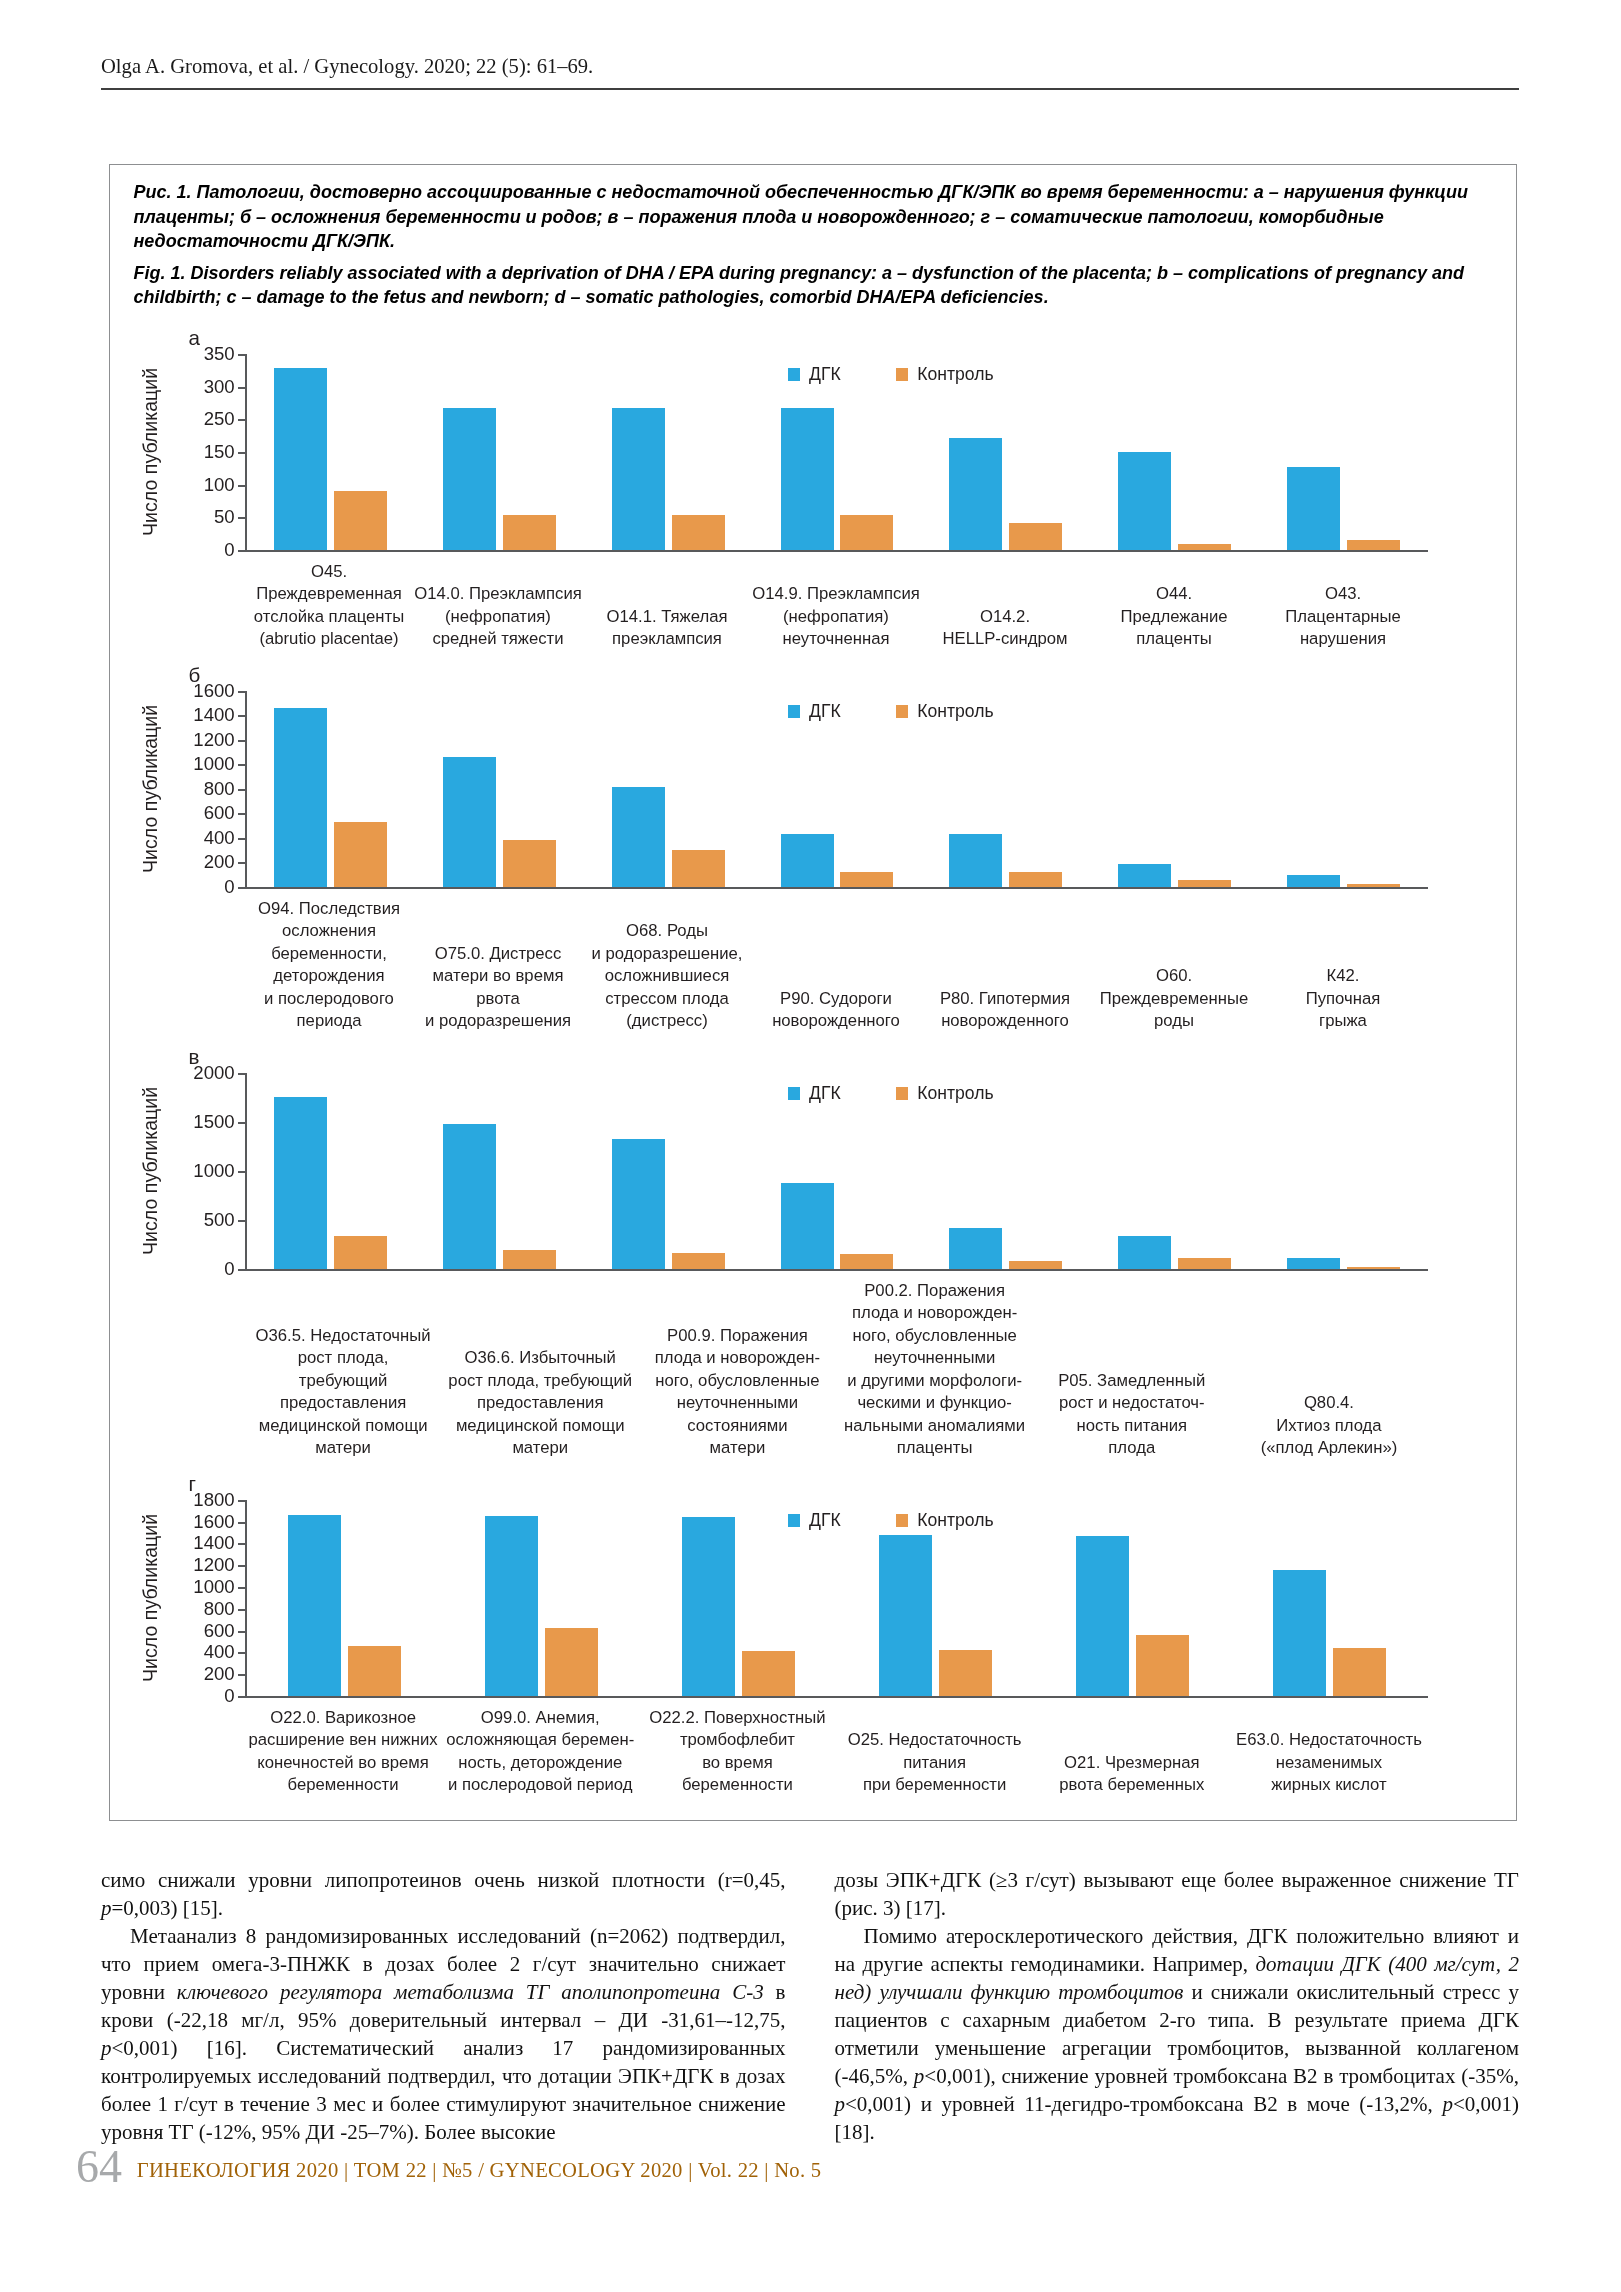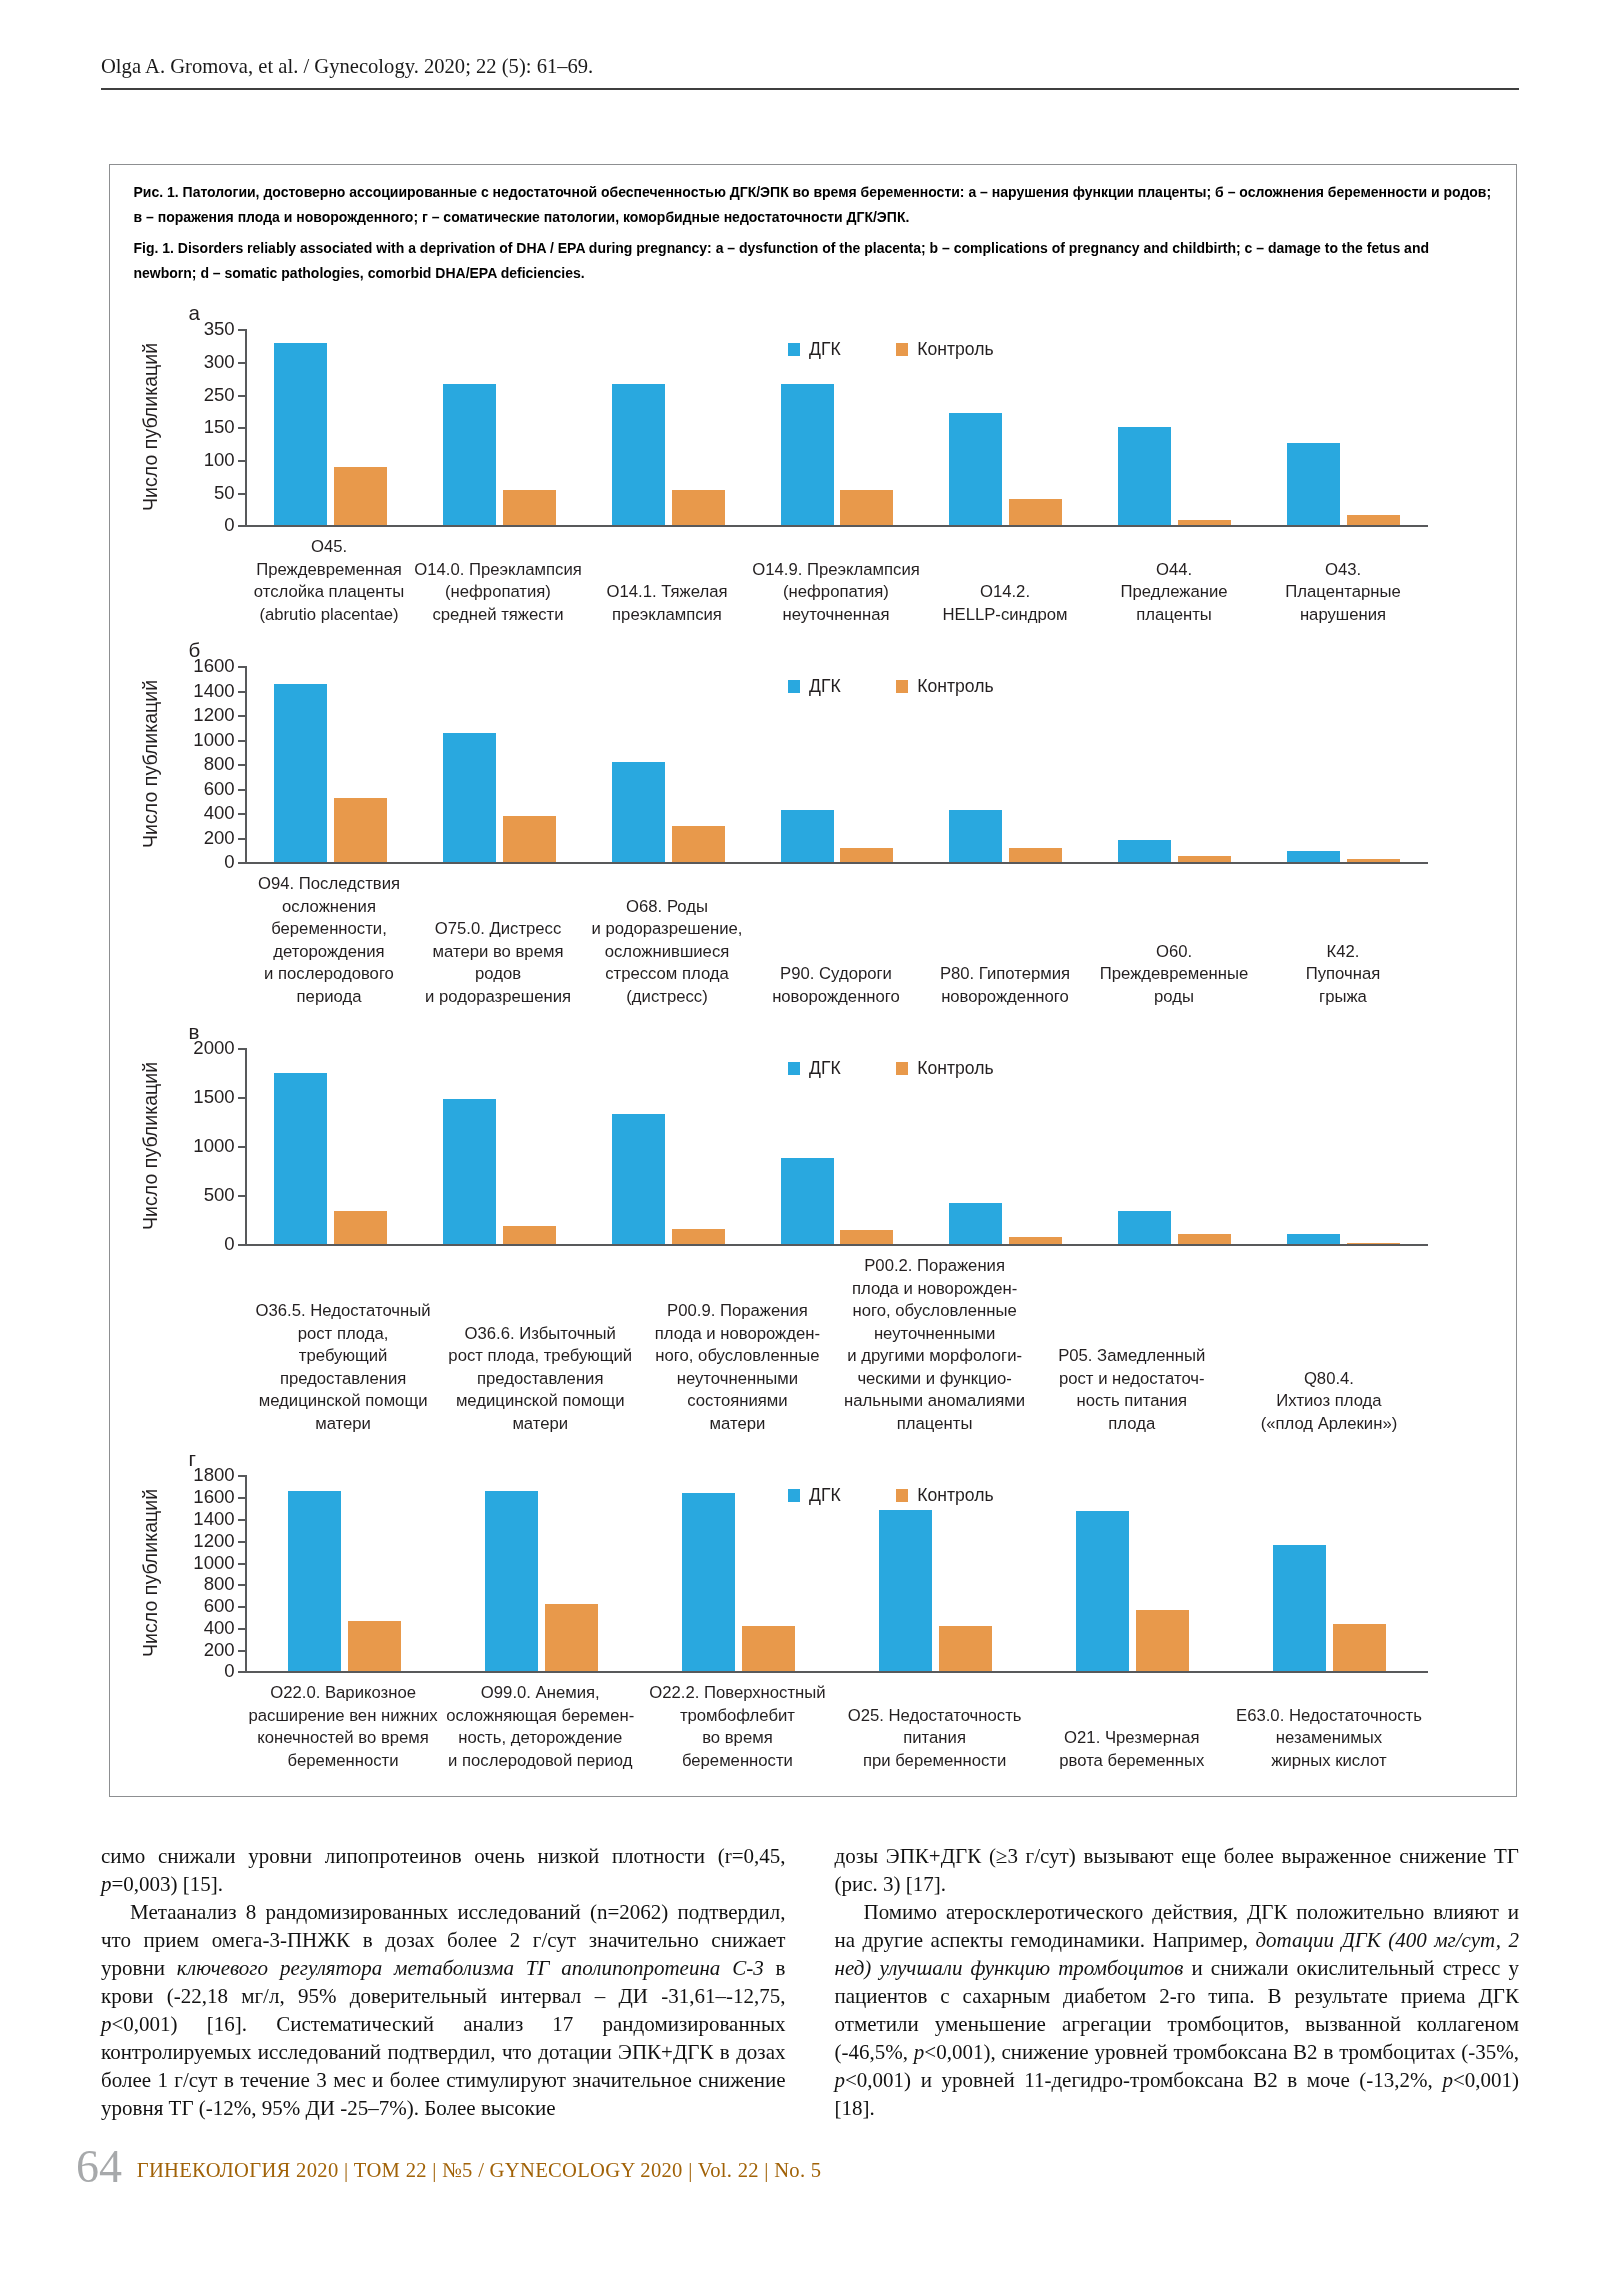--- a/index.html
+++ b/index.html
@@ -3,21 +3,21 @@
 <meta charset="utf-8">
 <style>
   html,body{margin:0;padding:0;background:#e8e8e8;}
   .page{position:relative;width:1621px;height:2293px;background:#ffffff;overflow:hidden;
         font-family:"Liberation Sans",sans-serif;color:#000;}
   
   .header{margin:55px 102px 0 101px;padding-bottom:9.8px;border-bottom:2px solid #3f3f3f;
           font-family:"Liberation Serif",serif;font-size:20.6px;color:#1a1a1a;}
   
   .figure-box{margin:74px 104px 0 109px;border:1.5px solid #8d8f91;padding:15.7px 23.5px 11.8px 23.5px;background:#fff;}
-  .cap{font-weight:bold;font-size:14px;line-height:24.5px;color:#000;}
+  .cap{font-weight:bold;font-size:18px;line-height:24.5px;color:#000;font-style:italic;}
   .cap-en{margin-top:6.9px;}
   .charts{margin-top:15.7px;}
   .chart{margin-bottom:11.8px;}
   .panel-label{font-size:20.6px;line-height:23.5px;margin:0 0 4.9px 55px;color:#231f20;}
   .chart-body{display:flex;padding-right:65px;}
   .ylab{width:33px;height:196px;display:flex;align-items:center;justify-content:center;
         font-size:19.6px;color:#231f20;writing-mode:vertical-rl;transform:rotate(180deg);}
   .plotcol{flex:1;margin-left:78px;min-width:0;}
   .plot{position:relative;height:196px;border-left:2px solid #58595b;border-bottom:2px solid #58595b;}
   .ytick{position:absolute;right:calc(100% + 11.8px);transform:translateY(-50%);
@@ -205,21 +205,21 @@
               </div>
               <div class="cats">
                 <div class="cat">О94. Последствия
 осложнения
 беременности,
 деторождения
 и послеродового
 периода</div>
                 <div class="cat">О75.0. Дистресс
 матери во время
-родов
+рвота
 и родоразрешения</div>
                 <div class="cat">О68. Роды
 и родоразрешение,
 осложнившиеся
 стрессом плода
 (дистресс)</div>
                 <div class="cat">Р90. Судороги
 новорожденного</div>
                 <div class="cat">Р80. Гипотермия
 новорожденного</div>

